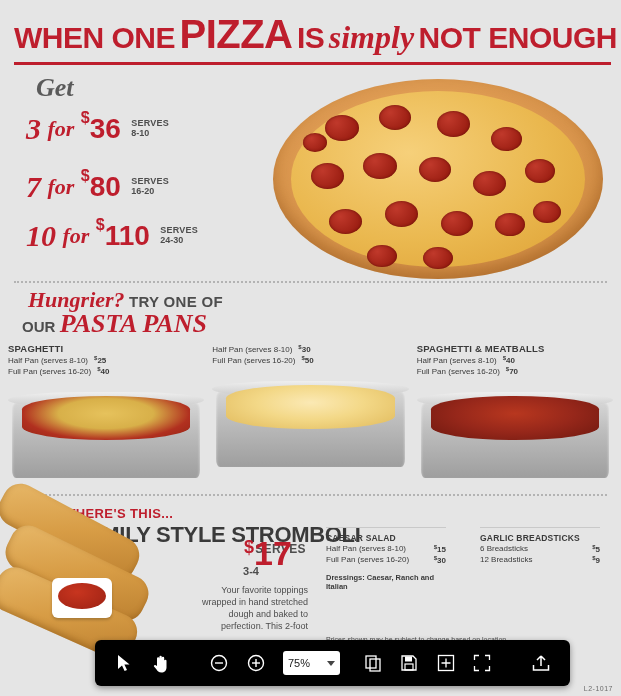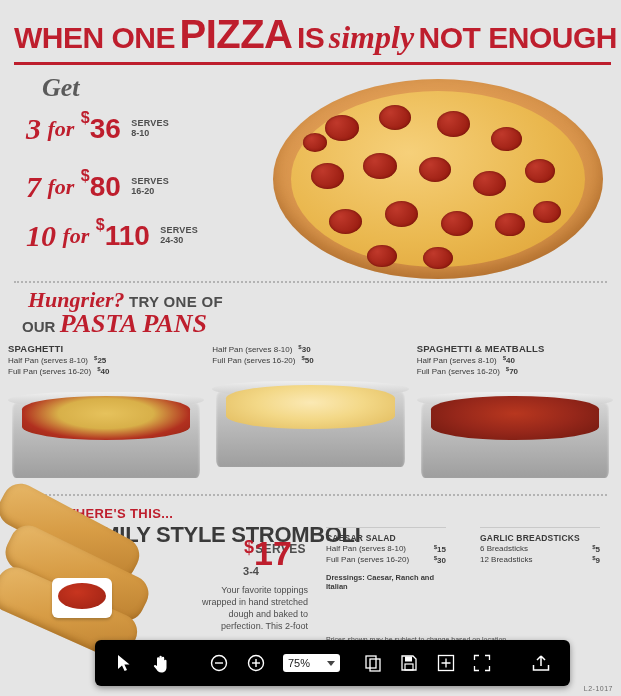--- a/index.html
+++ b/index.html
@@ -42,21 +42,21 @@
   .rule-red {
     height: 3px; background: #be1e2d; margin: 4px 10px 0 14px;
   }
 
   
   .pizza-section {
     position: relative;
     height: 212px;
   }
   .get-script {
-    position: absolute; left: 42px; top: 8px;
+    position: absolute; left: 36px; top: 8px;
     font-family: "Liberation Serif", serif;
     font-style: italic; font-weight: bold;
     font-size: 26px; color: #5a5a5a;
   }
   .deal {
     position: absolute;
     left: 26px;
     white-space: nowrap;
   }
   .deal-1 { top: 44px; }
@@ -285,21 +285,21 @@
   .tb-btn {
     width: 34px; height: 34px;
     display:flex; align-items:center; justify-content:center;
     color:#fff; cursor:pointer;
     border-radius:3px;
   }
   .tb-btn svg { display:block; }
   .zoom-box {
     display:flex; align-items:center;
     background:#fff; border-radius:3px;
-    height: 18px; width: 62px;
+    height: 24px; width: 62px;
     margin: 0 6px;
     padding: 0 5px;
     justify-content: space-between;
   }
   .zoom-val { font-size: 11px; color:#222; }
   .zoom-caret {
     width:0;height:0;border-left:4px solid transparent;border-right:4px solid transparent;
     border-top:5px solid #444;
   }
   .tb-sep { width: 18px; }

